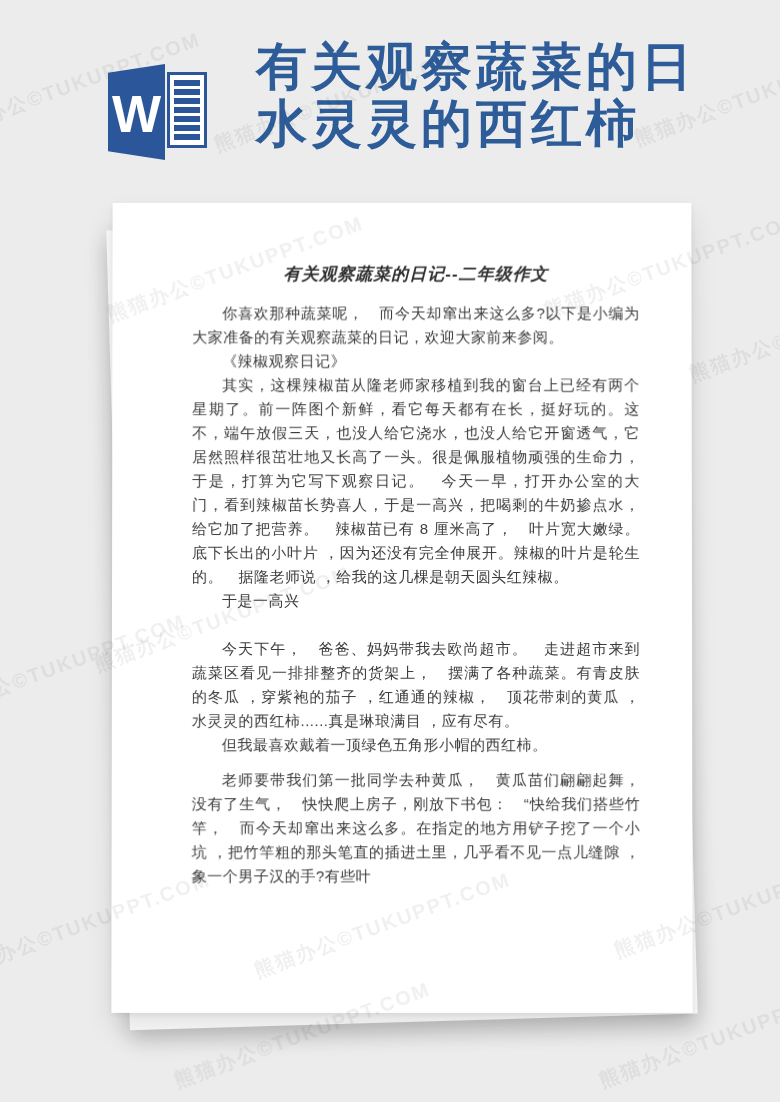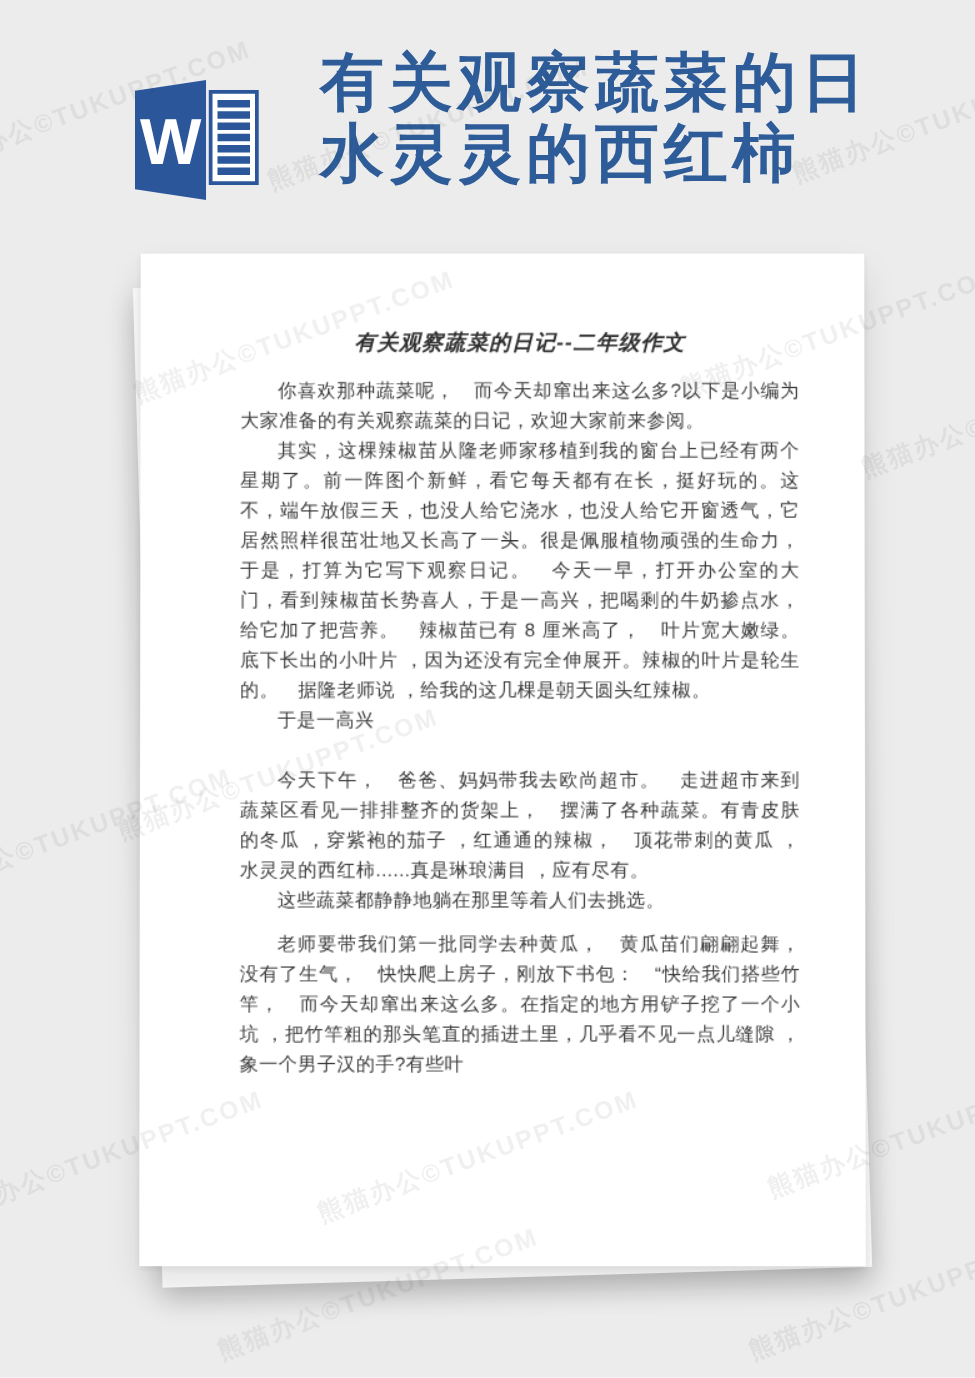--- a/index.html
+++ b/index.html
@@ -141,19 +141,20 @@
     <span>水灵灵的西红柿</span>
   </div>
 </div>
 
 <div class="under-sheet"></div>
 
 <div class="sheet">
   <h1 class="doc-title">有关观察蔬菜的日记--二年级作文</h1>
   <div class="doc-body">
     <p>你喜欢那种蔬菜呢，　而今天却窜出来这么多?以下是小编为大家准备的有关观察蔬菜的日记，欢迎大家前来参阅。</p>
+    <p>《辣椒观察日记》</p>
     <p>其实，这棵辣椒苗从隆老师家移植到我的窗台上已经有两个星期了。前一阵图个新鲜，看它每天都有在长，挺好玩的。这不，端午放假三天，也没人给它浇水，也没人给它开窗透气，它居然照样很茁壮地又长高了一头。很是佩服植物顽强的生命力，于是，打算为它写下观察日记。　今天一早，打开办公室的大门，看到辣椒苗长势喜人，于是一高兴，把喝剩的牛奶掺点水，给它加了把营养。　辣椒苗已有 8 厘米高了，　叶片宽大嫩绿。底下长出的小叶片 ，因为还没有完全伸展开。辣椒的叶片是轮生的。　据隆老师说 ，给我的这几棵是朝天圆头红辣椒。</p>
     <p>于是一高兴</p>
     <p class="gap-sm">今天下午，　爸爸、妈妈带我去欧尚超市。　走进超市来到蔬菜区看见一排排整齐的货架上，　摆满了各种蔬菜。有青皮肤的冬瓜 ，穿紫袍的茄子 ，红通通的辣椒，　顶花带刺的黄瓜 ，　水灵灵的西红柿......真是琳琅满目 ，应有尽有。</p>
-    <p>这些蔬菜都静静地躺在那里等着人们去挑选。</p>
+    <p>但我最喜欢戴着一顶绿色五角形小帽的西红柿。</p>
     <p class="gap-md">老师要带我们第一批同学去种黄瓜，　黄瓜苗们翩翩起舞，　没有了生气，　快快爬上房子，刚放下书包：　“快给我们搭些竹竿，　而今天却窜出来这么多。在指定的地方用铲子挖了一个小坑 ，把竹竿粗的那头笔直的插进土里，几乎看不见一点儿缝隙 ，象一个男子汉的手?有些叶</p>
   </div>
 </div>
 
 </body></html>

